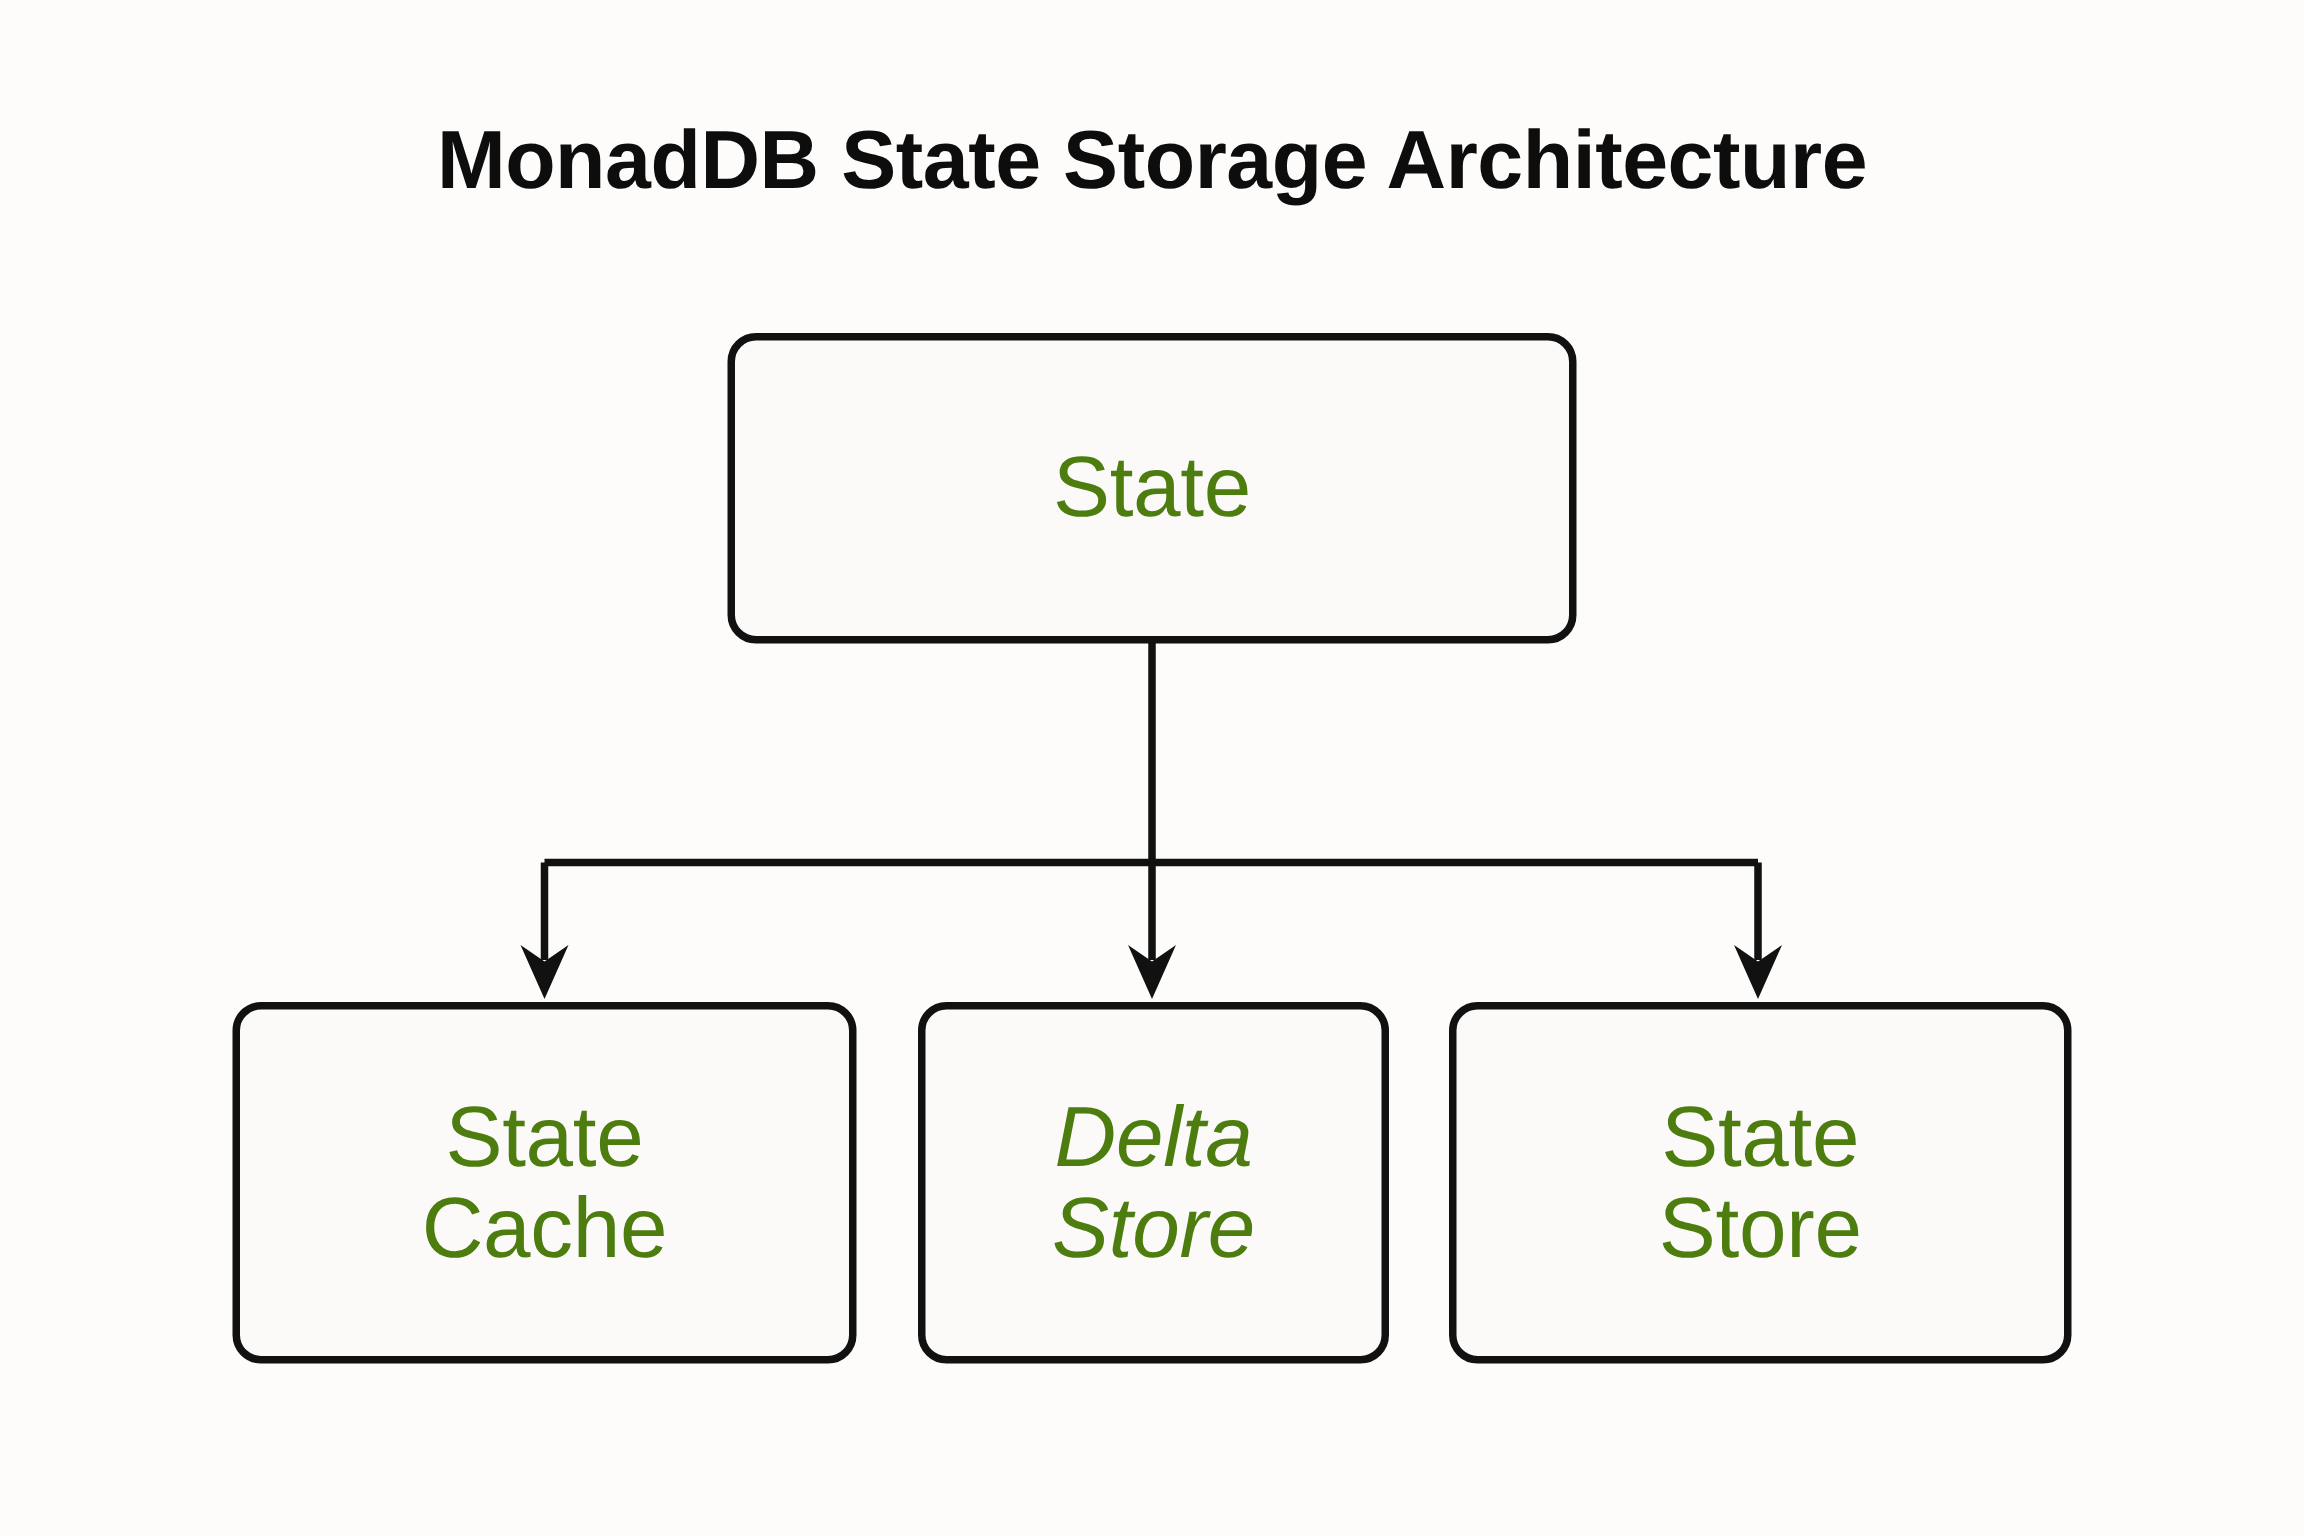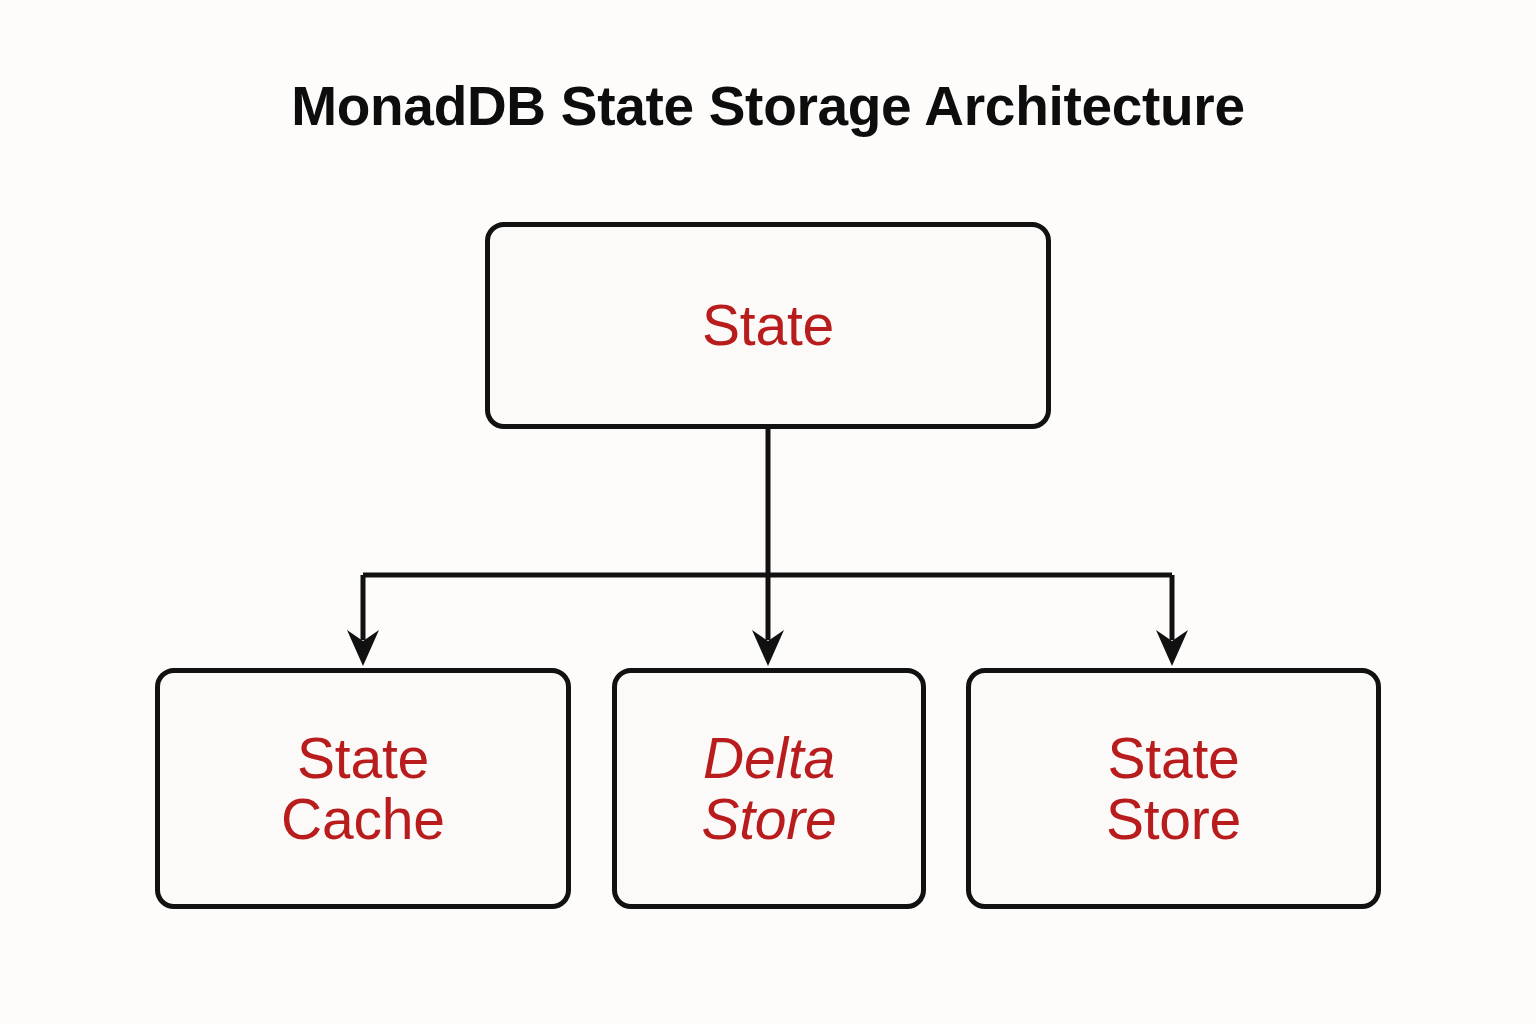--- a/index.html
+++ b/index.html
@@ -48,21 +48,21 @@
     border: 5px solid #111111;
     border-radius: 19px;
     display: flex;
     align-items: center;
     justify-content: center;
     text-align: center;
   }
   .node-label {
     font-size: 57px;
     font-weight: 400;
-    color: #b91c1c;
+    color: #4d7c0f;
     line-height: 1.07;
     letter-spacing: -0.2px;
     white-space: pre-line;
   }
   #node-state {
     left: 485px;
     top: 222px;
     width: 566px;
     height: 207px;
   }

